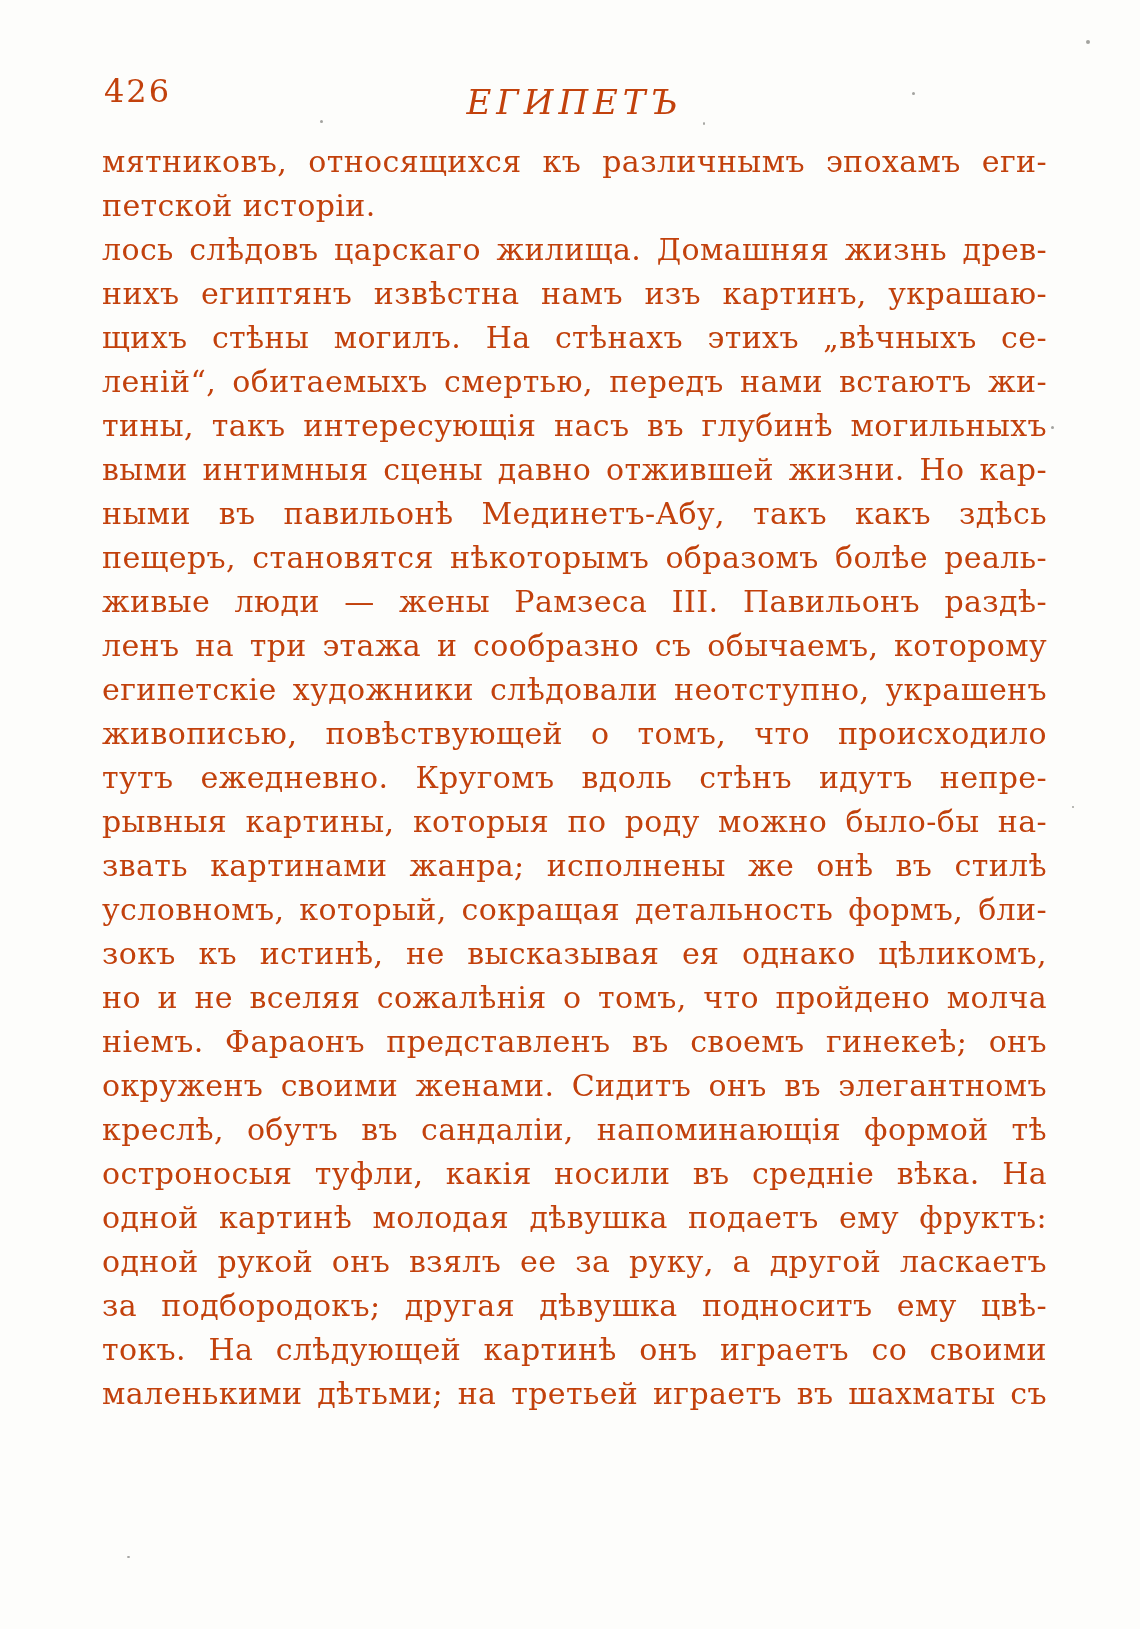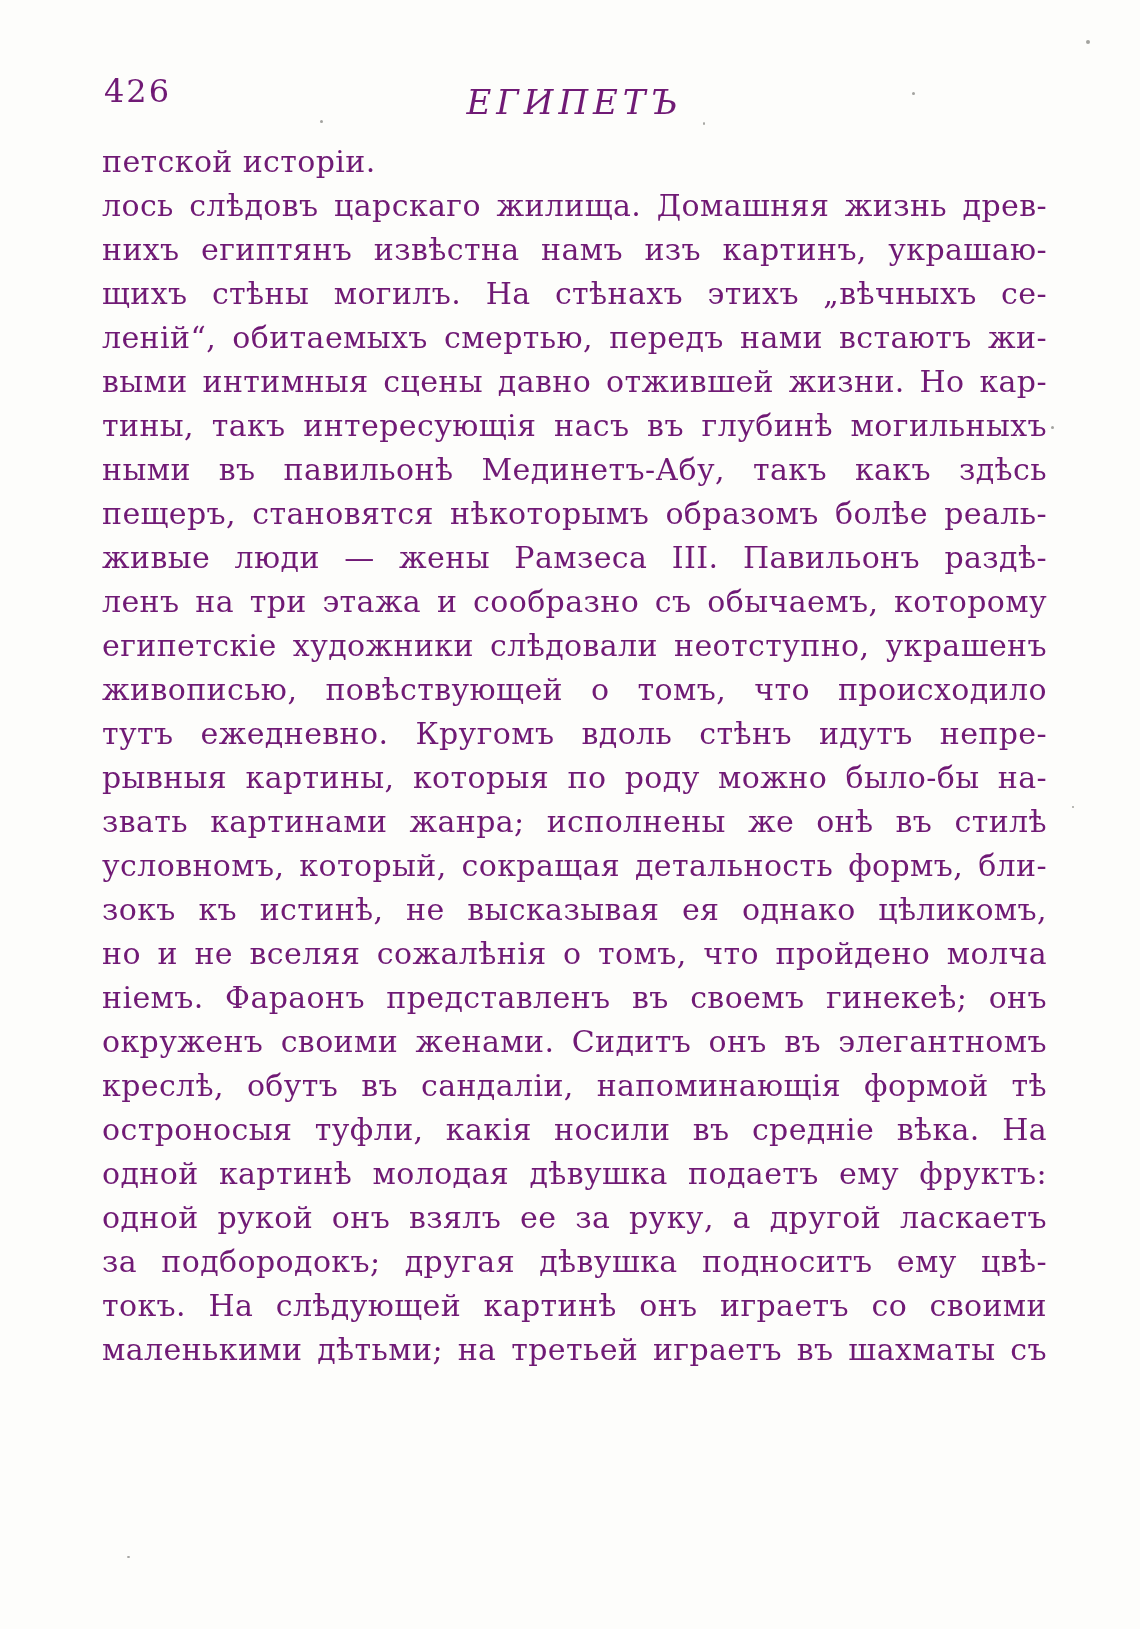--- a/index.html
+++ b/index.html
@@ -5,21 +5,21 @@
   html, body { margin:0; padding:0; }
   body {
     width:1140px; height:1629px;
     background:#ffffff;
     font-family:"DejaVu Serif", serif;
   }
   .page {
     position:relative;
     width:1140px; height:1629px;
     background:#fdfdfb;
-    color:#701a75;
+    color:#c2410c;
     overflow:hidden;
   }
   .header {
     position:absolute;
     top:66px; left:102px;
     width:945px; height:46px;
   }
   .pagenum {
     position:absolute;
     left:2px; top:6px;
@@ -61,27 +61,28 @@
 <body>
 
 <div class="page">
 
   <div class="header">
     <span class="pagenum">426</span>
     <span class="running-title">ЕГИПЕТЪ</span>
   </div>
 
   <div class="textbody">
+    <div class="ln">мятниковъ, относящихся къ различнымъ эпохамъ еги-</div>
     <div class="ln noj">петской исторіи.</div>
     <div class="ln">лось слѣдовъ царскаго жилища. Домашняя жизнь древ-</div>
     <div class="ln">нихъ египтянъ извѣстна намъ изъ картинъ, украшаю-</div>
     <div class="ln">щихъ стѣны могилъ. На стѣнахъ этихъ „вѣчныхъ се-</div>
     <div class="ln">леній“, обитаемыхъ смертью, передъ нами встаютъ жи-</div>
+    <div class="ln">тины, такъ интересующія насъ въ глубинѣ могильныхъ</div>
     <div class="ln">выми интимныя сцены давно отжившей жизни. Но кар-</div>
-    <div class="ln">тины, такъ интересующія насъ въ глубинѣ могильныхъ</div>
     <div class="ln">ными въ павильонѣ Мединетъ-Абу, такъ какъ здѣсь</div>
     <div class="ln">пещеръ, становятся нѣкоторымъ образомъ болѣе реаль-</div>
     <div class="ln">живые люди — жены Рамзеса III. Павильонъ раздѣ-</div>
     <div class="ln">ленъ на три этажа и сообразно съ обычаемъ, которому</div>
     <div class="ln">египетскіе художники слѣдовали неотступно, украшенъ</div>
     <div class="ln">живописью, повѣствующей о томъ, что происходило</div>
     <div class="ln">тутъ ежедневно. Кругомъ вдоль стѣнъ идутъ непре-</div>
     <div class="ln">рывныя картины, которыя по роду можно было-бы на-</div>
     <div class="ln">звать картинами жанра; исполнены же онѣ въ стилѣ</div>
     <div class="ln">условномъ, который, сокращая детальность формъ, бли-</div>

